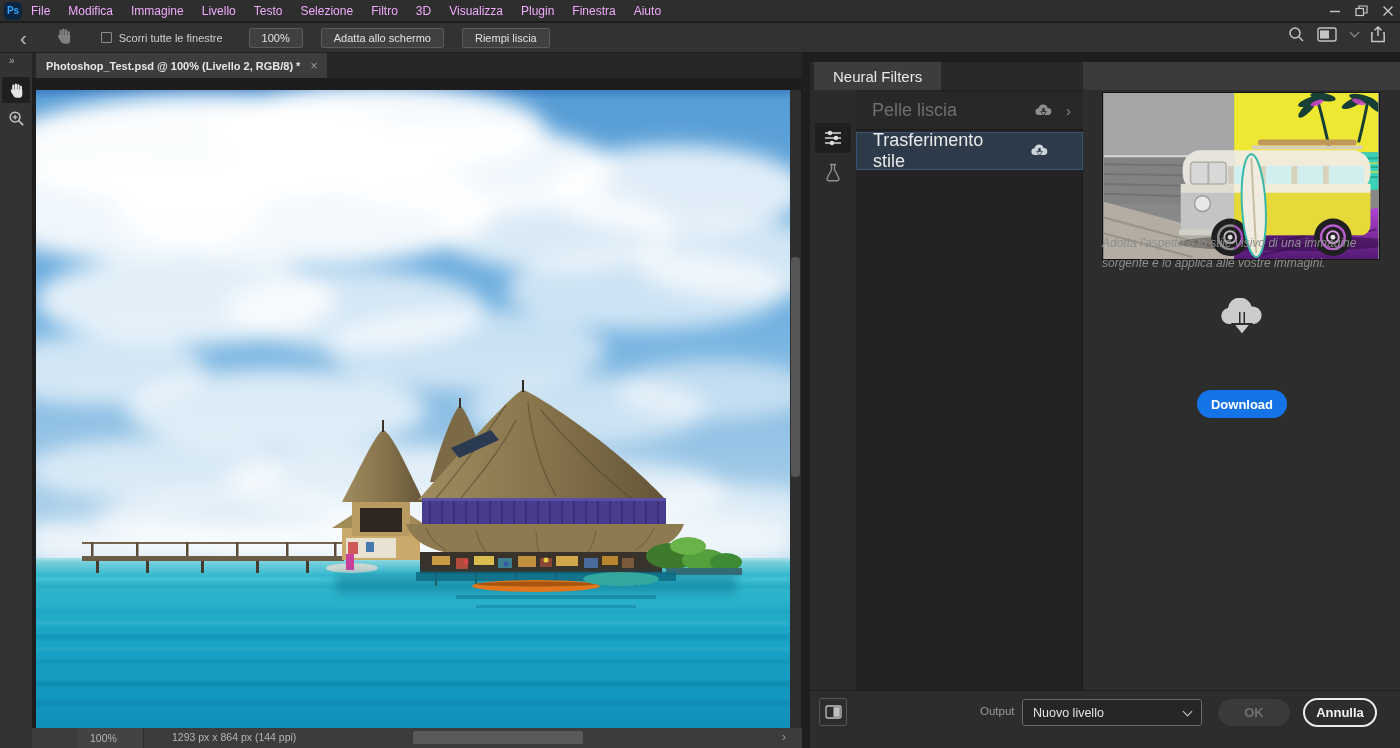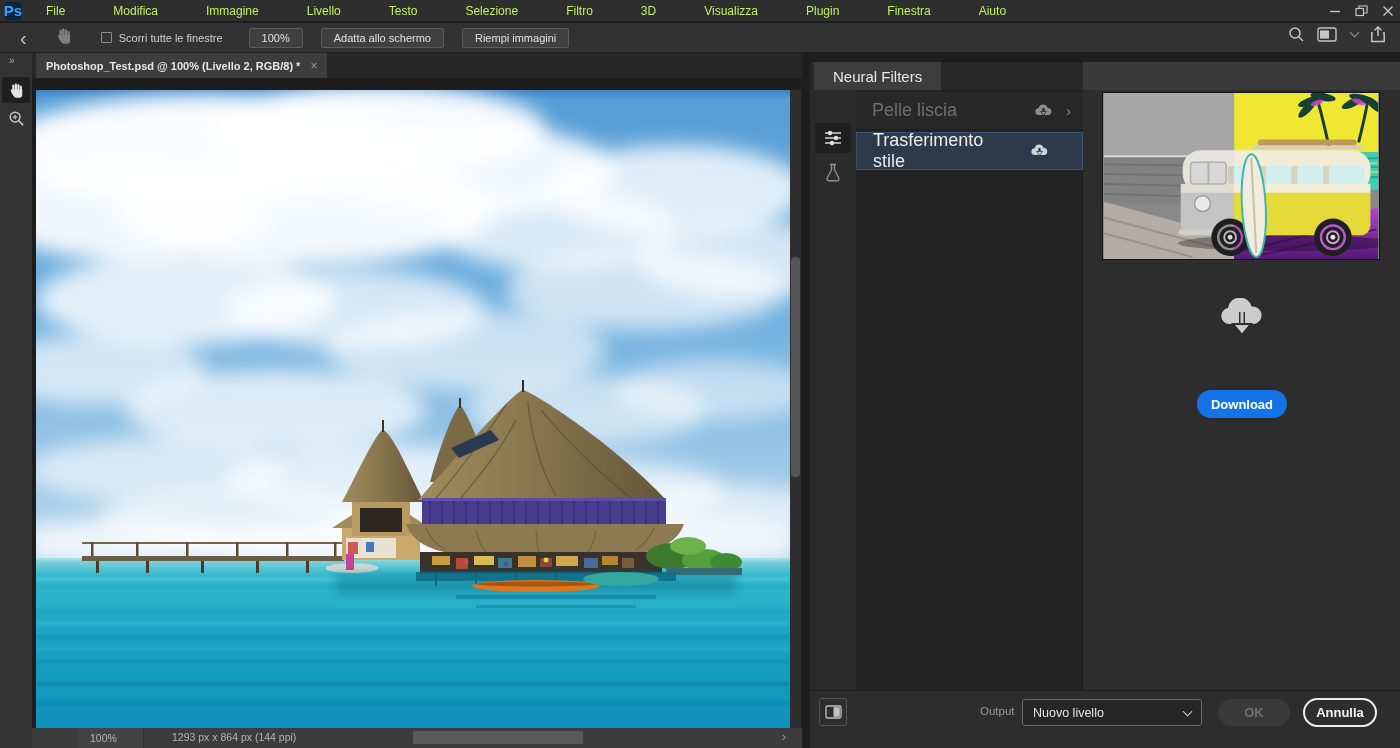--- a/index.html
+++ b/index.html
@@ -5,22 +5,22 @@
   * { margin:0; padding:0; box-sizing:border-box; }
   html,body { width:1400px; height:748px; background:#1e1e1e; overflow:hidden;
               font-family:"Liberation Sans","DejaVu Sans",sans-serif; }
   #app { position:relative; width:1400px; height:748px; background:#1e1e1e; }
   .abs { position:absolute; }
 
   
   #menubar { left:0; top:0; width:1400px; height:22px; background:#2e2e2e;
              border-bottom:1px solid #1c1c1c; display:flex; align-items:center; z-index:30;}
   #ps-logo { width:18px; height:18px; margin-left:4px; background:#0b2440; border-radius:5px;
-             color:#31a8ff; font-size:15px; font-weight:bold; display:flex; align-items:center; justify-content:center; }
-  .menu-item { color:#bef264; font-size:12px; padding:0 24px; line-height:22px; cursor:default; }
+             color:#31a8ff; font-size:10px; font-weight:bold; display:flex; align-items:center; justify-content:center; }
+  .menu-item { color:#f0abfc; font-size:12px; padding:0 9px; line-height:22px; cursor:default; }
   .peek-a { left:670px; top:0; width:48px; height:4px; background:#44617d; border-radius:0 0 2px 2px; }
   .peek-b { left:686px; top:11px; width:36px; height:2px; background:#3c5a76; opacity:.7; }
   #win-controls { position:absolute; right:6px; top:0; height:22px; display:flex; align-items:center; gap:14px; }
   #win-controls svg { display:block; }
 
   
   #optionsbar { left:0; top:23px; width:1400px; height:30px; background:#323232;
                 border-bottom:1px solid #202020; display:flex; align-items:center; }
   #back-btn { margin-left:14px; color:#c8c8c8; font-size:20px; line-height:20px; padding:0 6px; }
   #opt-hand { margin-left:22px; opacity:.75; }
@@ -149,21 +149,21 @@
             <path d="M4.5 8 Q2.5 9.5 3.8 12 L7 17 Q8 18.6 10.5 18.6 L13.5 18.6 Q16.6 18.6 16.8 15 L16.8 9 L4.5 9 Z"></path>
           </g>
       </svg>
     </span>
     <span class="opt-check-wrap">
       <span class="checkbox"></span>
       <span class="opt-label">Scorri tutte le finestre</span>
     </span>
     <span class="opt-btn" style="margin-left:26px;">100%</span>
     <span class="opt-btn">Adatta allo schermo</span>
-    <span class="opt-btn">Riempi immagini</span>
+    <span class="opt-btn">Riempi liscia</span>
   </div>
   <div id="opt-right" class="abs">
     <svg width="17" height="17" viewBox="0 0 17 17">
         <circle cx="7" cy="7" r="5" fill="none" stroke="#c4c4c4" stroke-width="1.5"></circle>
         <line x1="10.8" y1="10.8" x2="15" y2="15" stroke="#c4c4c4" stroke-width="1.5"></line>
       </svg>
     <svg width="22" height="16" viewBox="0 0 22 16">
         <rect x="1" y="1" width="18" height="13" rx="2" fill="none" stroke="#c4c4c4" stroke-width="1.4"></rect>
         <rect x="3" y="3.4" width="9" height="8.2" fill="#c4c4c4"></rect>
       </svg>
@@ -581,20 +581,21 @@
             <rect x="156" y="47" width="100" height="6" rx="3" fill="#c09858"></rect>
           </g>
 
           <g transform="rotate(-3 152 115)">
             <ellipse cx="152" cy="114" rx="12" ry="52" fill="#f0ede0" stroke="#38b8a8" stroke-width="2"></ellipse>
             <line x1="152" y1="66" x2="152" y2="162" stroke="#c8bfa0" stroke-width="2"></line>
           </g>
         </svg>
       </div>
 
+      <div id="nf-desc">Adotta l'aspetto o lo stile visivo di una immagine sorgente e lo applica alle vostre immagini.</div>
 
       <div id="dl-cloud">
         <svg width="46" height="40" viewBox="0 0 46 40">
           <path d="M10 26 a8 8 0 0 1 -1-15.9 A12 12 0 0 1 32.5 8.5 A8.5 8.5 0 0 1 35 26 Z" fill="#cccccc"></path>
           <rect x="20" y="14" width="6" height="13" fill="#2d2d2d"></rect>
           <rect x="21.5" y="14" width="3" height="11" fill="#cccccc"></rect>
           <polygon points="14,26 32,26 23,37" fill="#cccccc" stroke="#2d2d2d" stroke-width="2"></polygon>
           <polygon points="17,27.5 29,27.5 23,34.5" fill="#cccccc"></polygon>
         </svg>
       </div>

